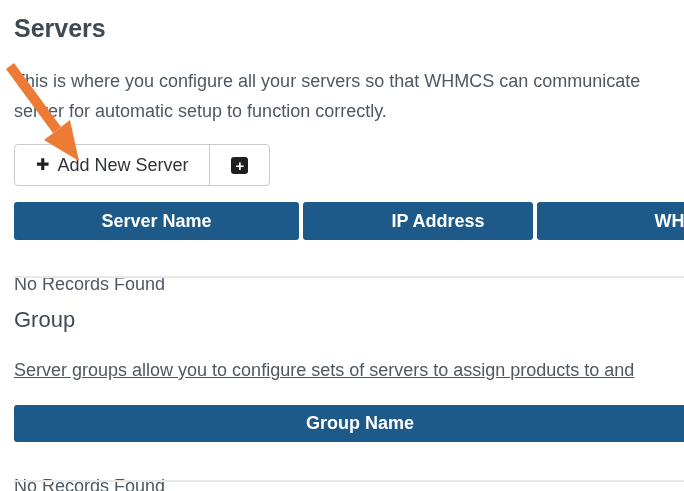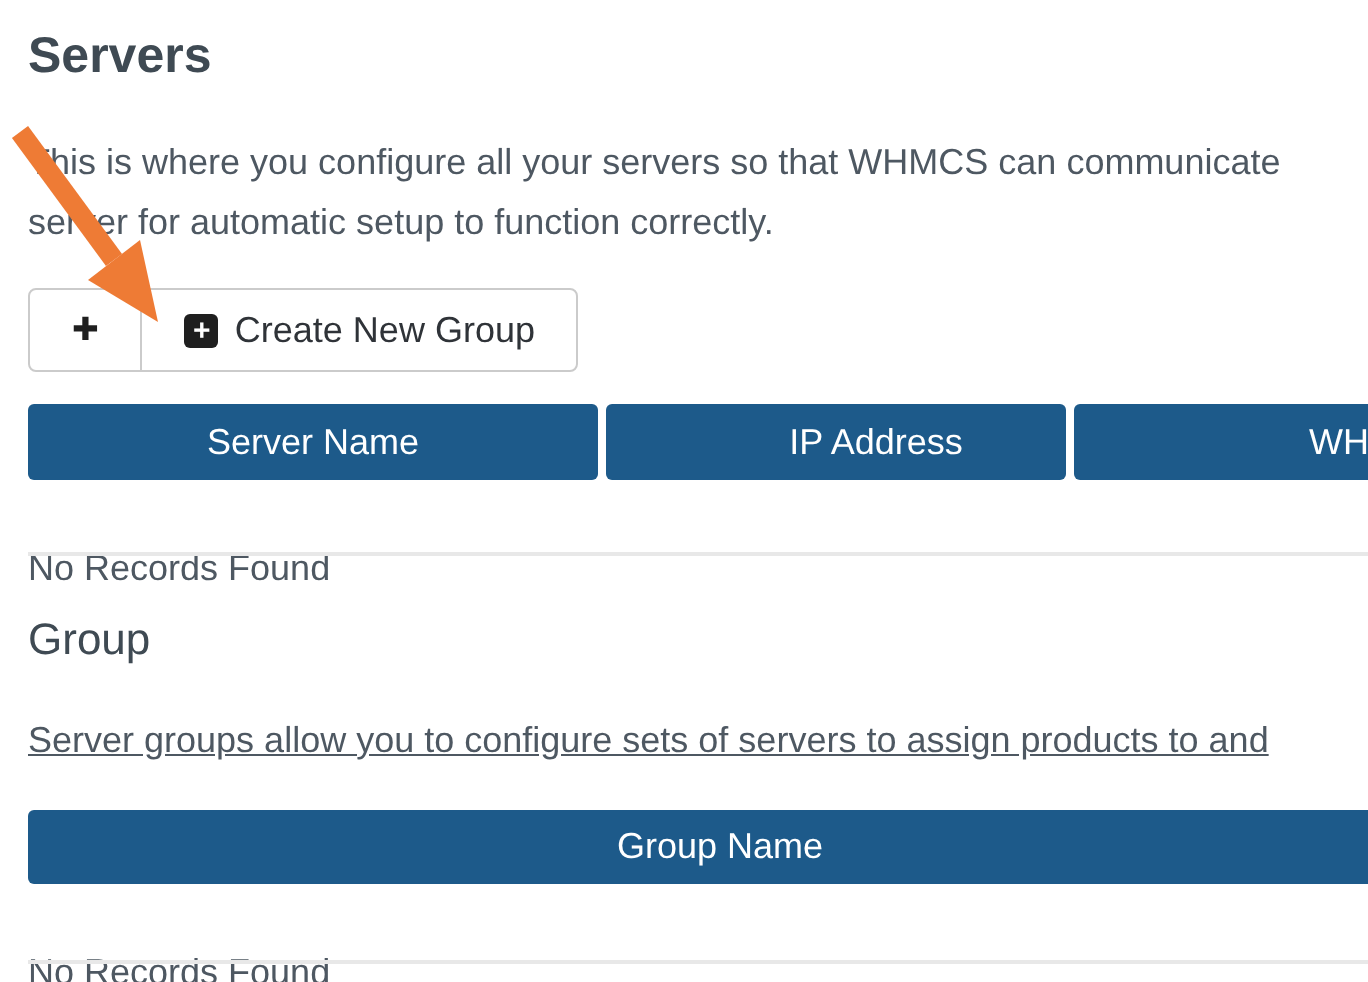--- a/index.html
+++ b/index.html
@@ -51,21 +51,21 @@
     color:#ffffff; font-size:15px; font-weight:700; line-height:1;
   }
   
   .thead-row {
     position:absolute; left:14px;
     display:flex; gap:4px;
   }
   .th-cell {
     height:38px; border-radius:3px;
     background:#1d5a8a;
-    color:#ffffff; font-size:18px; font-weight:400;
+    color:#ffffff; font-size:18px; font-weight:700;
     display:flex; align-items:center; justify-content:center;
     white-space:nowrap; overflow:hidden;
   }
   .servers-head { top:202px; }
   .servers-head .c0 { width:285px; }
   .servers-head .c1 { width:230px;padding-left:40px; }
   .servers-head .c2 { width:280px; }
   .groups-head { top:405px; }
   .groups-head .c0 { width:692px; height:37px; }
   .no-records {
@@ -103,24 +103,24 @@
   <div class="page-title">Servers</div>
 
   <div class="intro">
     <div class="line">This is where you configure all your servers so that WHMCS can communicate</div>
     <div class="line">server for automatic setup to function correctly.</div>
   </div>
 
   <div class="btn-group">
     <button class="btn">
       <span class="icon-plus">✚</span>
+      <span>Add New Server</span>
     </button>
     <button class="btn">
       <span class="icon-plus-square">+</span>
-      <span>Create New Group</span>
     </button>
   </div>
 
   <div class="thead-row servers-head">
     <div class="th-cell c0">Server Name</div>
     <div class="th-cell c1">IP Address</div>
     <div class="th-cell c2">WHM</div>
   </div>
 
   <div class="no-records nr-servers">No Records Found</div>

